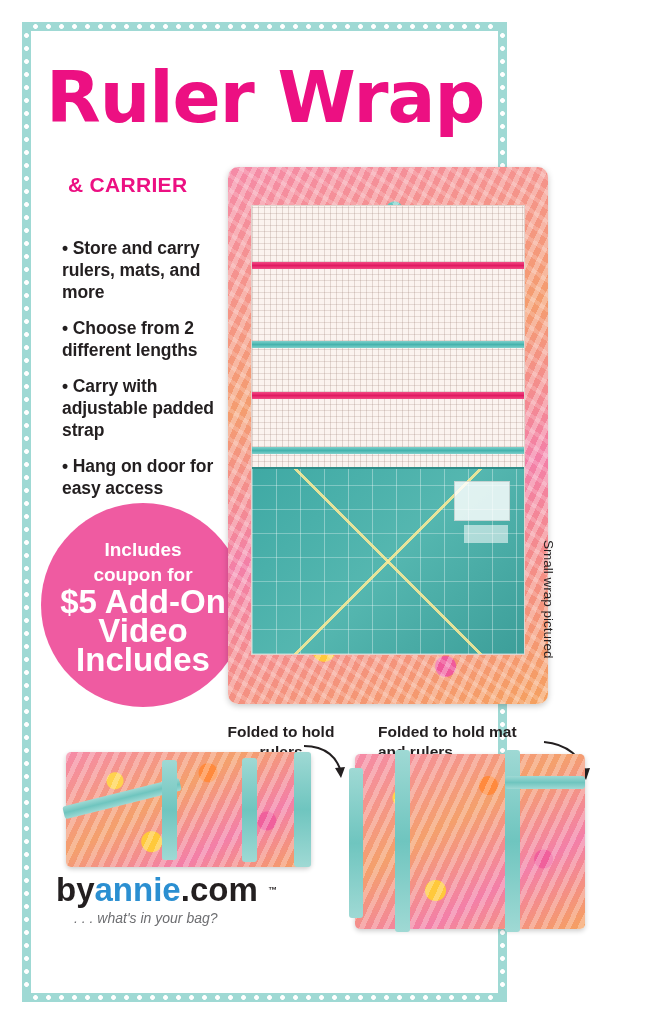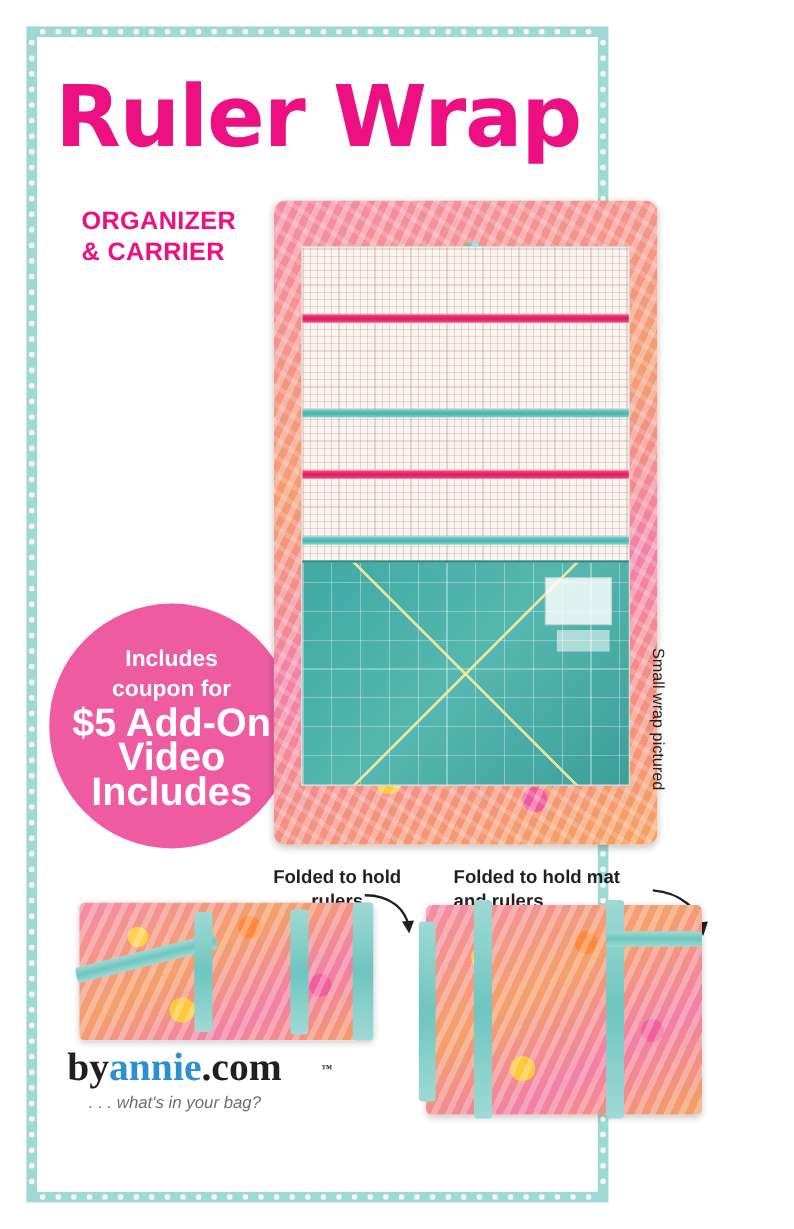--- a/index.html
+++ b/index.html
@@ -308,21 +308,21 @@
     position: absolute;
     left: 56px;
     top: 872px;
     width: 240px;
   }
   .logo-main {
     font-size: 33px;
     line-height: 36px;
     font-weight: bold;
     color: #231f20;
-    font-family: Liberation Serif, serif;
+    font-family: Liberation Sans, sans-serif;
   }
   .logo-main .annie { color: #2b8fd1; }
   .logo-tm {
     position: absolute;
     left: 212px;
     top: 0px;
     font-size: 9px;
     color: #231f20;
   }
   .logo-tag {
@@ -344,24 +344,29 @@
     <div class="dot-row bottom"></div>
     <div class="dot-col left"></div>
     <div class="dot-col right"></div>
   </div>
 
   <div class="inner"></div>
 
   <div class="title">Ruler Wrap</div>
 
   <div class="subtitle">
-    <div>ORGANIZER</div>
     <div>&amp; CARRIER</div>
   </div>
 
+  <div class="bullets">
+    <div class="bullet">• Store and carry rulers, mats, and more</div>
+    <div class="bullet">• Choose from 2 different lengths</div>
+    <div class="bullet">• Carry with adjustable padded strap</div>
+    <div class="bullet">• Hang on door for easy access</div>
+  </div>
 
   <div class="coupon">
     <div class="line">Includes</div>
     <div class="line">coupon for</div>
     <div class="big">$5 Add-On</div>
     <div class="big">Video</div>
     <div class="big">Includes</div>
   </div>
 
   <div class="main-photo">

